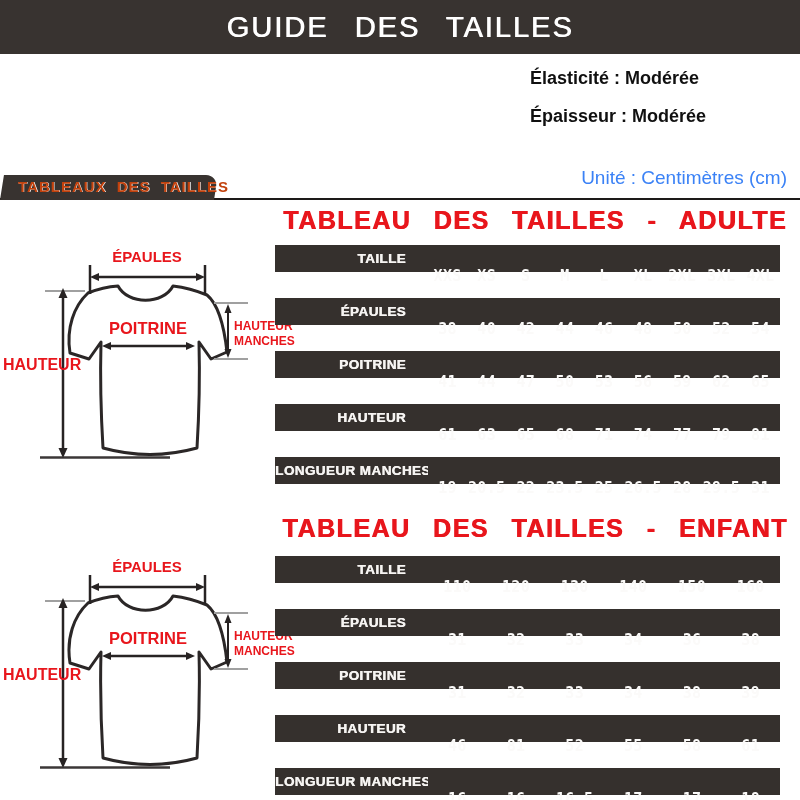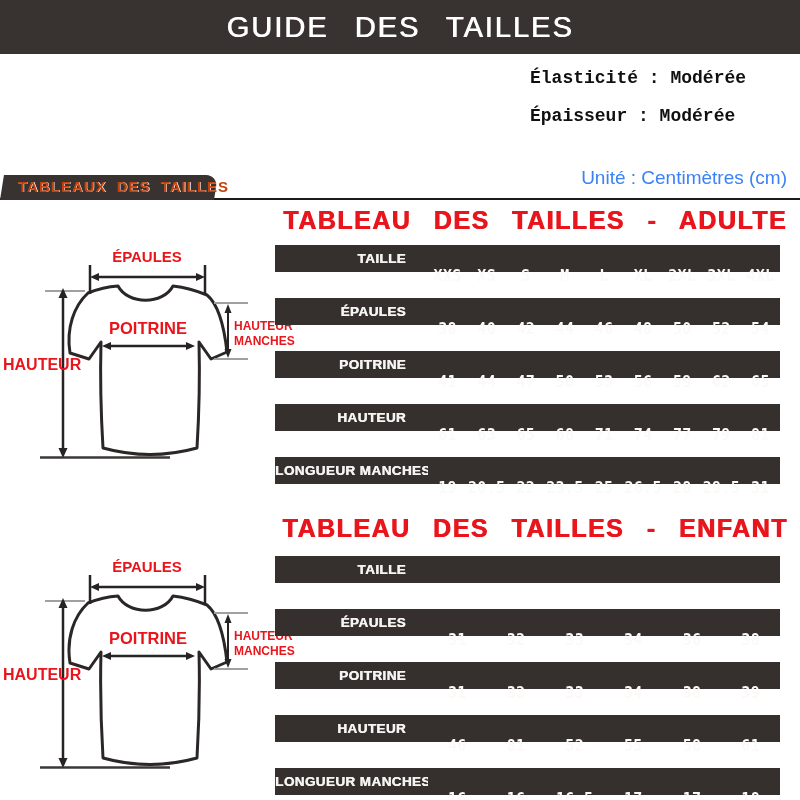--- a/index.html
+++ b/index.html
@@ -24,21 +24,21 @@
     display:flex;align-items:center;justify-content:center;
   }
   .banner-title{
     color:#ffffff;font-size:29px;font-weight:400;
     letter-spacing:2px;word-spacing:16px;
     text-shadow:0.8px 0 #fff;
     text-align:center;
   }
   
   .info-left{position:absolute;left:65px;top:68px;}
-  .info-right{position:absolute;left:530px;top:68px;font-family:Liberation Mono, monospace;}
+  .info-right{position:absolute;left:530px;top:68px;}
   .info-line{
     height:38px;font-size:18px;font-weight:700;color:#101010;
     white-space:nowrap;
   }
   
   .rule{position:absolute;left:0;top:198px;width:800px;height:2px;background:var(--ink);}
   .ribbon{position:absolute;left:0;top:175px;width:214px;height:25px;}
   .ribbon-bg{
     position:absolute;inset:0;background:var(--banner);
     border-top-right-radius:12px;
@@ -239,20 +239,28 @@
           <span class="tcell">26.5</span>
           <span class="tcell">28</span>
           <span class="tcell">29.5</span>
           <span class="tcell">31</span>
         </span>
       </div>
     </div>
   <div class="size-table" id="child-table">
       <div class="trow">
         <span class="tlabel">TAILLE</span>
+        <span class="tvals">
+          <span class="tcell">110</span>
+          <span class="tcell">120</span>
+          <span class="tcell">130</span>
+          <span class="tcell">140</span>
+          <span class="tcell">150</span>
+          <span class="tcell">160</span>
+        </span>
       </div>
       <div class="trow">
         <span class="tlabel">ÉPAULES</span>
         <span class="tvals">
           <span class="tcell">31</span>
           <span class="tcell">32</span>
           <span class="tcell">33</span>
           <span class="tcell">34</span>
           <span class="tcell">36</span>
           <span class="tcell">38</span>

